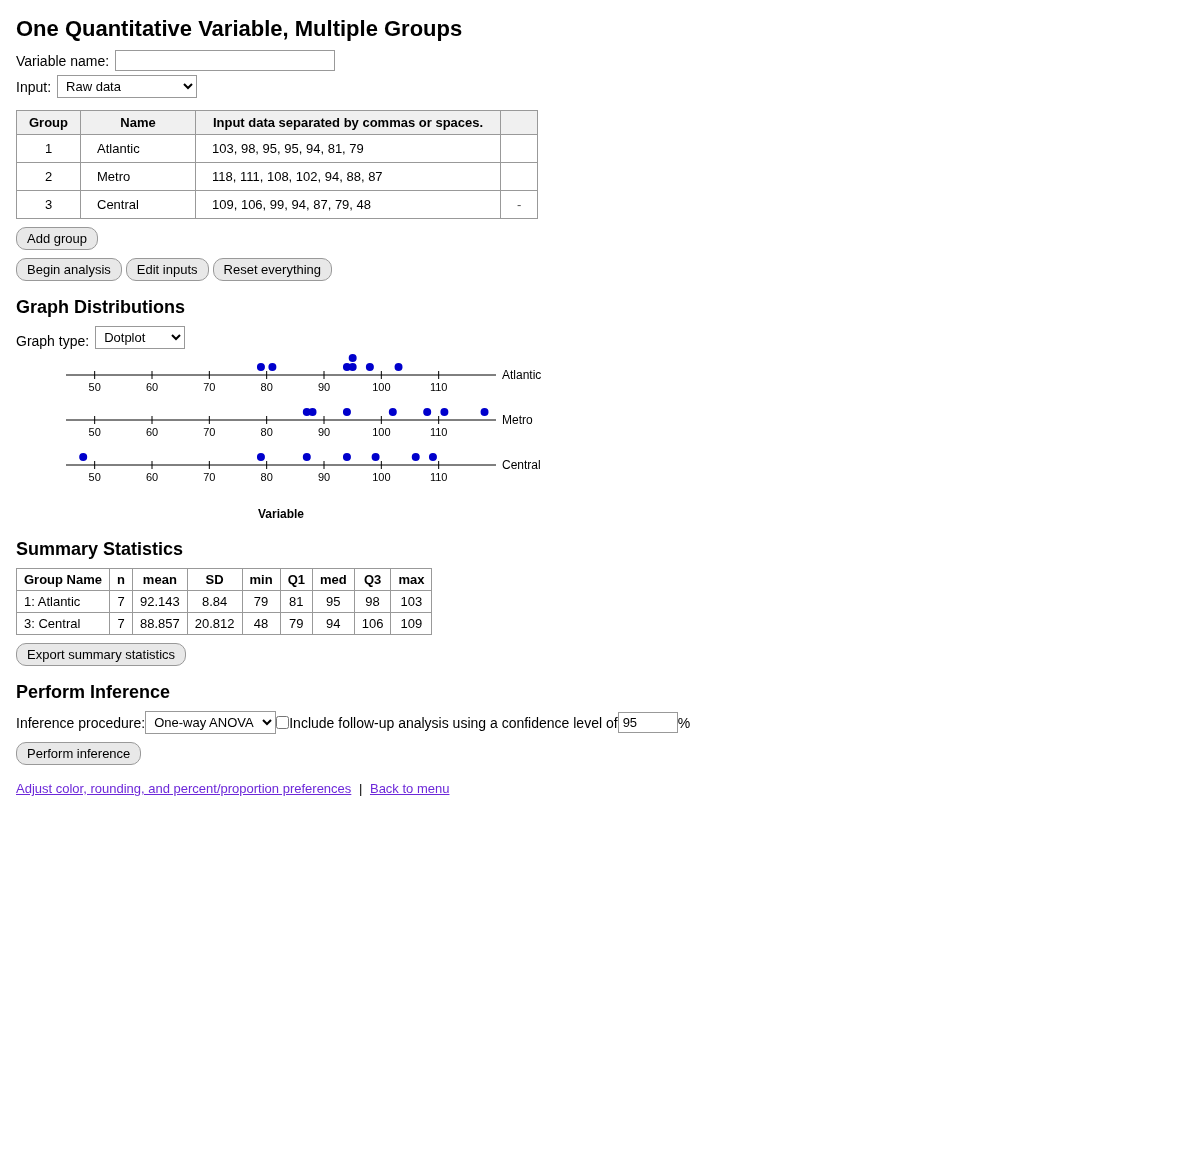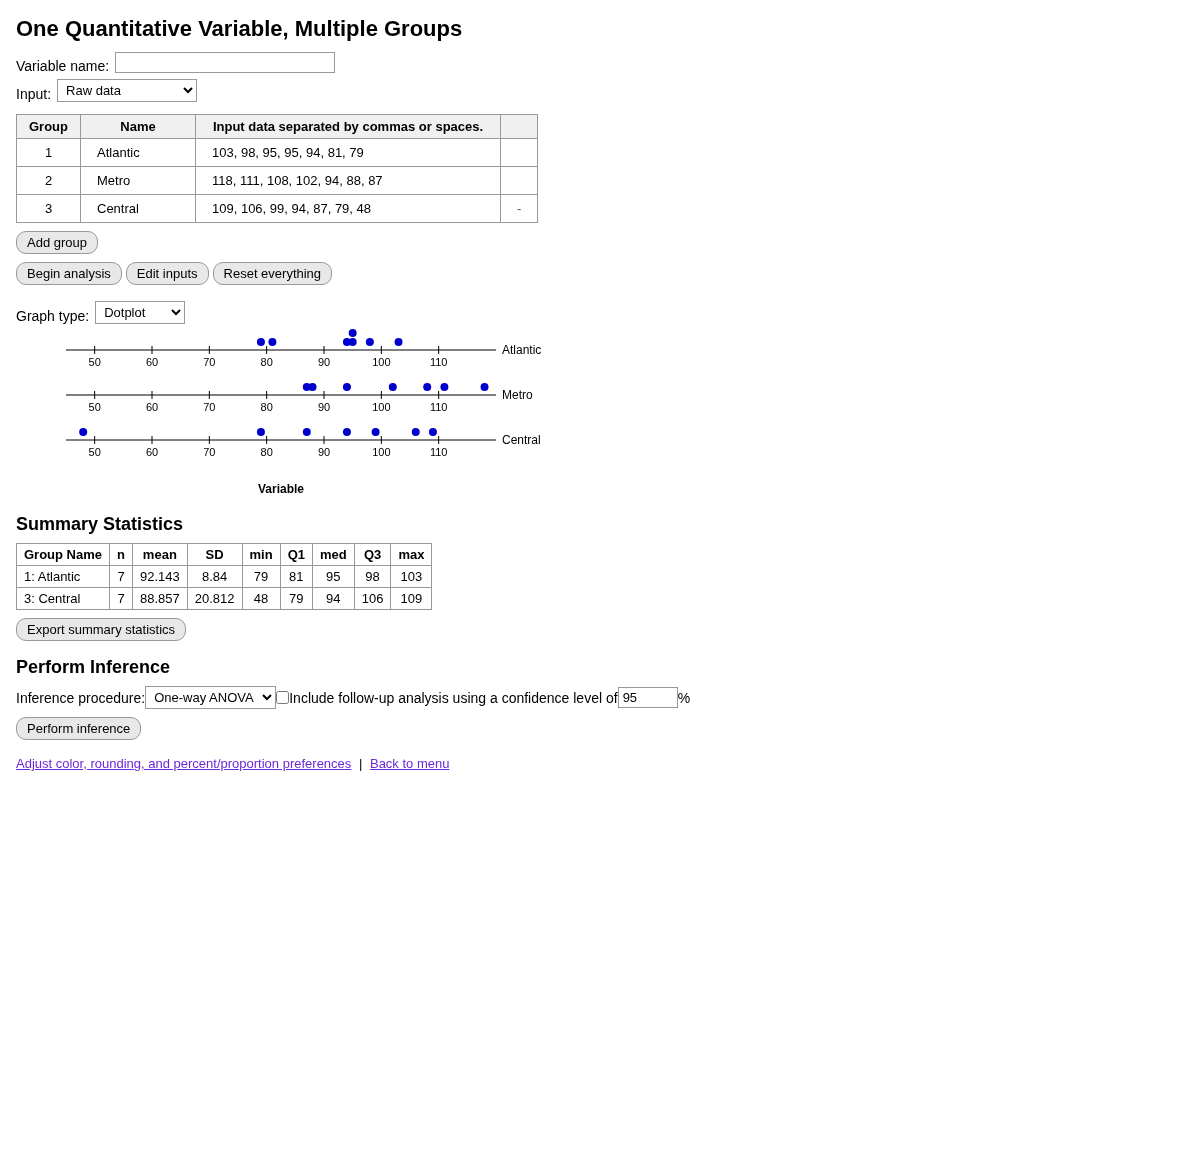--- a/index.html
+++ b/index.html
@@ -21,21 +21,20 @@
       margin-bottom: 8px;
     }
     .form-row {
       display: flex;
       align-items: center;
       margin-bottom: 4px;
       gap: 6px;
     }
     .form-row label {
       font-weight: normal;
-      margin-top: 8px;
     }
     input[type="text"] {
       border: 1px solid #999;
       padding: 2px 4px;
       font-size: 13px;
     }
     select {
       border: 1px solid #999;
       padding: 2px 4px;
       font-size: 13px;
@@ -201,20 +200,21 @@
 
 
 <div class="btn-row">
   <button class="action-btn">Begin analysis</button>
   <button class="action-btn">Edit inputs</button>
   <button class="action-btn">Reset everything</button>
 </div>
 
 
 <section>
+  <h2 class="section-title">Graph Distributions</h2>
   <div class="graph-type-row">
     <label>Graph type:</label>
     <select id="graph-type-select">
     <option>Dotplot</option><option>Histogram</option><option>Boxplot</option></select>
   </div>
 
   <div class="dotplot-container">
     <svg id="dotplot-svg" width="560" height="170">
     <line x1="40" x2="470" y1="25" y2="25" stroke="#000" stroke-width="1"></line>
         <line x1="68.66666666666667" x2="68.66666666666667" y1="21" y2="29" stroke="#000" stroke-width="1"></line>

